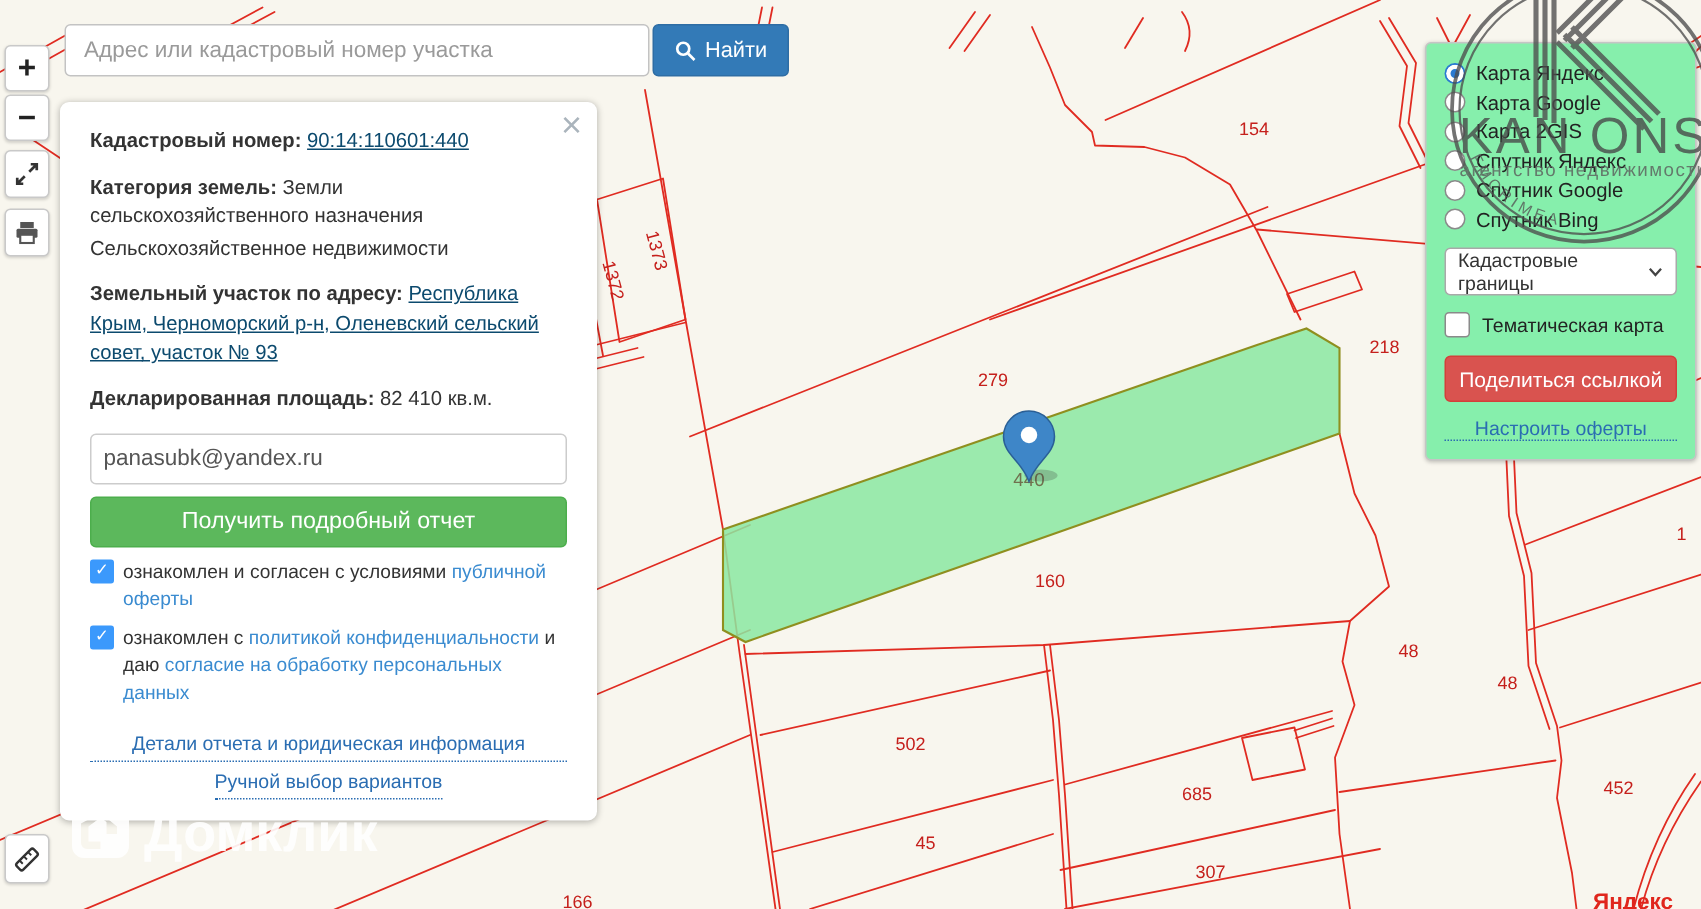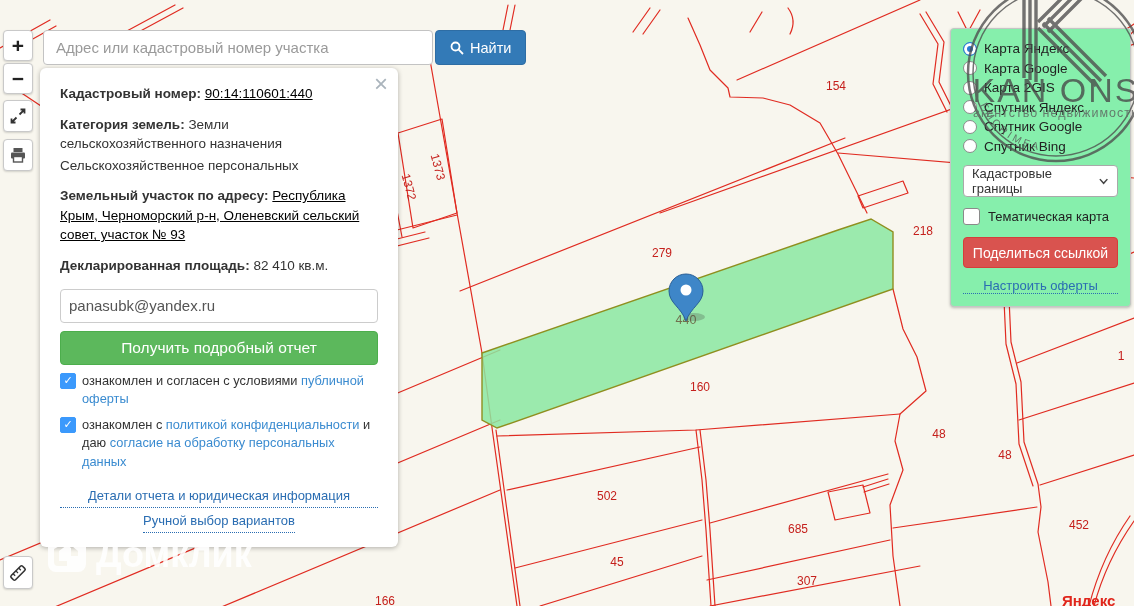--- a/index.html
+++ b/index.html
@@ -15,38 +15,38 @@
   .plabel{fill:#c5201c;font-size:12px;text-anchor:middle;}
   .plabel.sel{fill:#70704e;font-size:12.5px;}
 
   
   .sq-btn{position:absolute;left:3px;width:30px;background:#fff;border:1px solid #c9c9c9;
       border-radius:4px;box-shadow:0 1px 2px rgba(0,0,0,.15);display:flex;align-items:center;
       justify-content:center;cursor:pointer;z-index:5;box-sizing:border-box;}
   .sq-btn span.glyph{font-size:21px;font-weight:700;color:#222;line-height:1;}
 
   
-  #searchbar{position:absolute;left:43px;top:30px;z-index:6;display:flex;}
+  #searchbar{position:absolute;left:43px;top:16px;z-index:6;display:flex;}
   #search-input{width:390px;height:35px;border:1px solid #c3c3c3;border-radius:4px;
       padding:0 12px;font-size:15px;color:#333;box-sizing:border-box;outline:none;
       font-family:"Liberation Sans",sans-serif;background:#fff;}
   #search-input::placeholder{color:#9a9a9a;}
   #find-btn{margin-left:2px;height:35px;padding:0 14px;background:#337ab7;border:1px solid #2e6da4;
       border-radius:4px;color:#fff;font-size:14.5px;display:flex;align-items:center;gap:6px;
       cursor:pointer;font-family:"Liberation Sans",sans-serif;}
 
   
   #info-card{position:absolute;left:40px;top:68px;width:358px;z-index:6;background:#fff;
       border-radius:6px;box-shadow:0 1px 5px rgba(0,0,0,.3);padding:16px 20px 14px 20px;
       box-sizing:border-box;font-size:13.5px;color:#333;line-height:1.45;}
   #info-card p{margin:0 0 11px 0;}
   #card-close{position:absolute;right:10px;top:4px;font-size:24px;color:#aab4bc;cursor:pointer;
       font-weight:400;line-height:1;}
   .blk-lbl{font-weight:700;}
-  a.lnk{color:#000000;text-decoration:underline;cursor:pointer;}
+  a.lnk{color:#0c4a6e;text-decoration:underline;cursor:pointer;}
   a.lnk-lt{color:#3a8bd0;text-decoration:none;cursor:pointer;}
   #email-input{width:100%;height:34px;border:1px solid #ccc;border-radius:4px;padding:0 8px;
       font-size:15px;color:#555;box-sizing:border-box;margin:2px 0 8px 0;outline:none;
       font-family:"Liberation Sans",sans-serif;}
   #report-btn{width:100%;height:34px;background:#5cb85c;border:1px solid #4cae4c;border-radius:4px;
       color:#fff;font-size:15.5px;cursor:pointer;font-family:"Liberation Sans",sans-serif;}
   .consent{display:flex;gap:6px;margin-top:7px;font-size:12.8px;color:#333;align-items:flex-start;}
   .cbx{width:14px;height:14px;flex:0 0 14px;border:1px solid #8a8a8a;border-radius:2px;background:#fff;
       display:flex;align-items:center;justify-content:center;font-size:11px;color:#fff;margin-top:1px;
       cursor:pointer;}
@@ -232,21 +232,21 @@
   <div id="info-card">
     <span id="card-close">×</span>
     <p>
       <span class="blk-lbl">Кадастровый номер:</span>
       <a class="lnk">90:14:110601:440</a>
     </p>
     <p style="margin-bottom:2px;">
       <span class="blk-lbl">Категория земель:</span>
       <span>Земли сельскохозяйственного назначения</span>
     </p>
-    <p>Сельскохозяйственное персональных</p>
+    <p>Сельскохозяйственное недвижимости</p>
     <p>
       <span class="blk-lbl">Земельный участок по адресу:</span>
       <a class="lnk">Республика Крым, Черноморский р-н, Оленевский сельский совет, участок № 93</a>
     </p>
     <p>
       <span class="blk-lbl">Декларированная площадь:</span>
       <span>82 410 кв.м.</span>
     </p>
     <input id="email-input" type="text" value="panasubk@yandex.ru" style="">
     <button id="report-btn">Получить подробный отчет</button>

